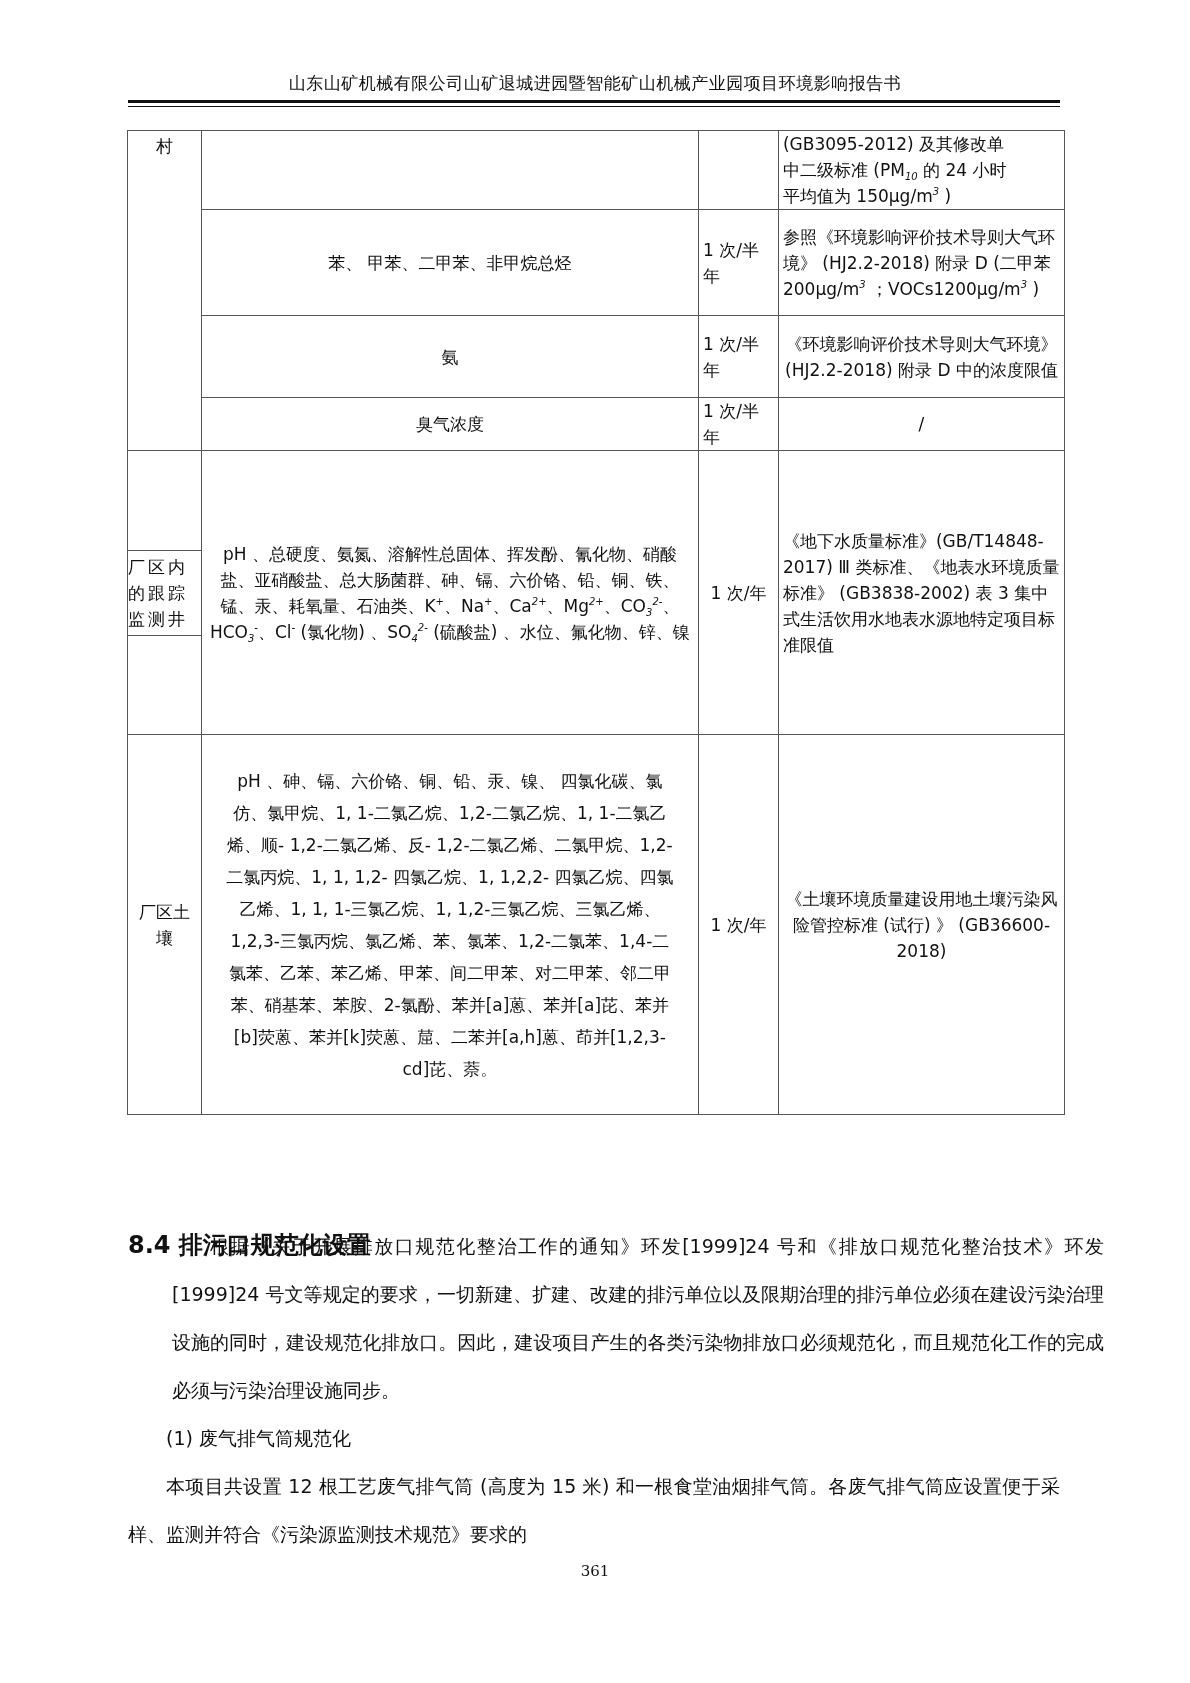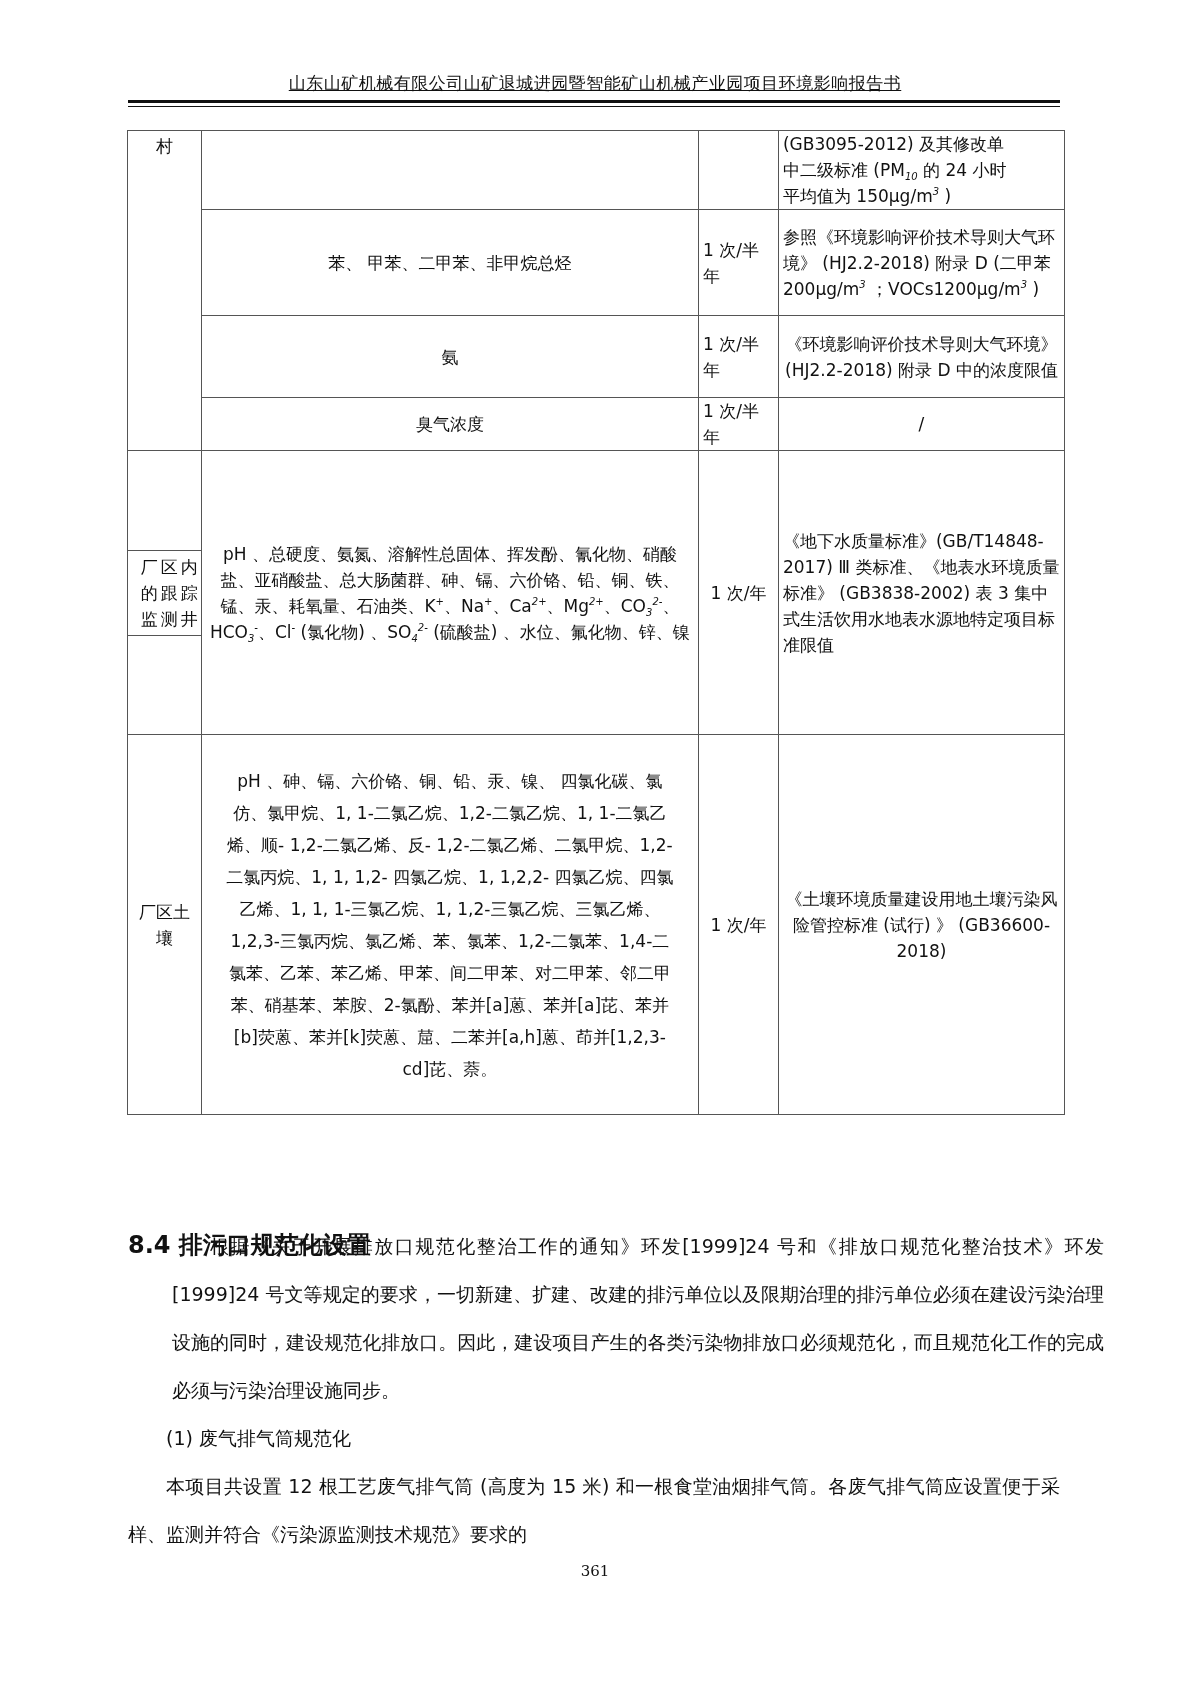--- a/index.html
+++ b/index.html
@@ -1,34 +1,34 @@
 <!DOCTYPE html>
 <html><head>
 <meta charset="utf-8">
 <style>
   html, body { margin: 0; padding: 0; background: #ffffff; }
   body { width: 1190px; height: 1683px; position: relative; overflow: hidden;
          font-family: "DejaVu Serif", "Liberation Serif", serif; color: #111; }
   .header-title { position: absolute; top: 72px; left: 0; width: 1190px; text-align: center;
-         font-family: "DejaVu Sans", "Liberation Sans", sans-serif; font-size: 17px; letter-spacing: 0.5px; color: #111; text-decoration: underline; }
+         font-family: "DejaVu Sans", "Liberation Sans", sans-serif; font-size: 17px; letter-spacing: 0.5px; color: #111; }
   .header-rule-thick { position: absolute; top: 100px; left: 128px; width: 932px; height: 3px; background: #111; }
   .header-rule-thin { position: absolute; top: 106px; left: 128px; width: 932px; height: 1px; background: #111; }
 
   .tbl { position: absolute; left: 127px; top: 130px; width: 938px; border-collapse: collapse; table-layout: fixed;
          font-size: 17px; line-height: 26px; }
   .tbl td { border: 1px solid #555; padding: 0 4px; vertical-align: middle; }
   .c1 { width: 72px; }
   .c2 { width: 485px; }
   .c3 { width: 78px; }
   .c4 { width: 279px; }
   .center { text-align: center; }
   .sans { font-family: "DejaVu Sans", "Liberation Sans", sans-serif; }
   sup, sub { font-size: 10px; line-height: 0; font-style: italic; }
 
-  .label-box { display: inline-block; border-top: 1px solid #555; border-bottom: 1px solid #555; padding: 3px 0; text-align: right; letter-spacing: 3px; }
+  .label-box { display: inline-block; border-top: 1px solid #555; border-bottom: 1px solid #555; padding: 3px 0; text-align: left; letter-spacing: 3px; }
 
   .section-heading { position: absolute; left: 128px; top: 1182px; font-size: 24px;
          font-family: "DejaVu Sans", "Liberation Sans", sans-serif; font-weight: bold; color: #111; margin-top: 47px; }
   .para { position: absolute; left: 128px; width: 932px; font-size: 19px; line-height: 48px;
          font-family: "DejaVu Sans", "Liberation Sans", sans-serif; text-align: justify; color: #111; }
   .indent { text-indent: 38px; }
   .page-number { position: absolute; top: 1562px; left: 0; width: 1190px; text-align: center; font-size: 15px; }
 </style>
 </head>
 <body>

